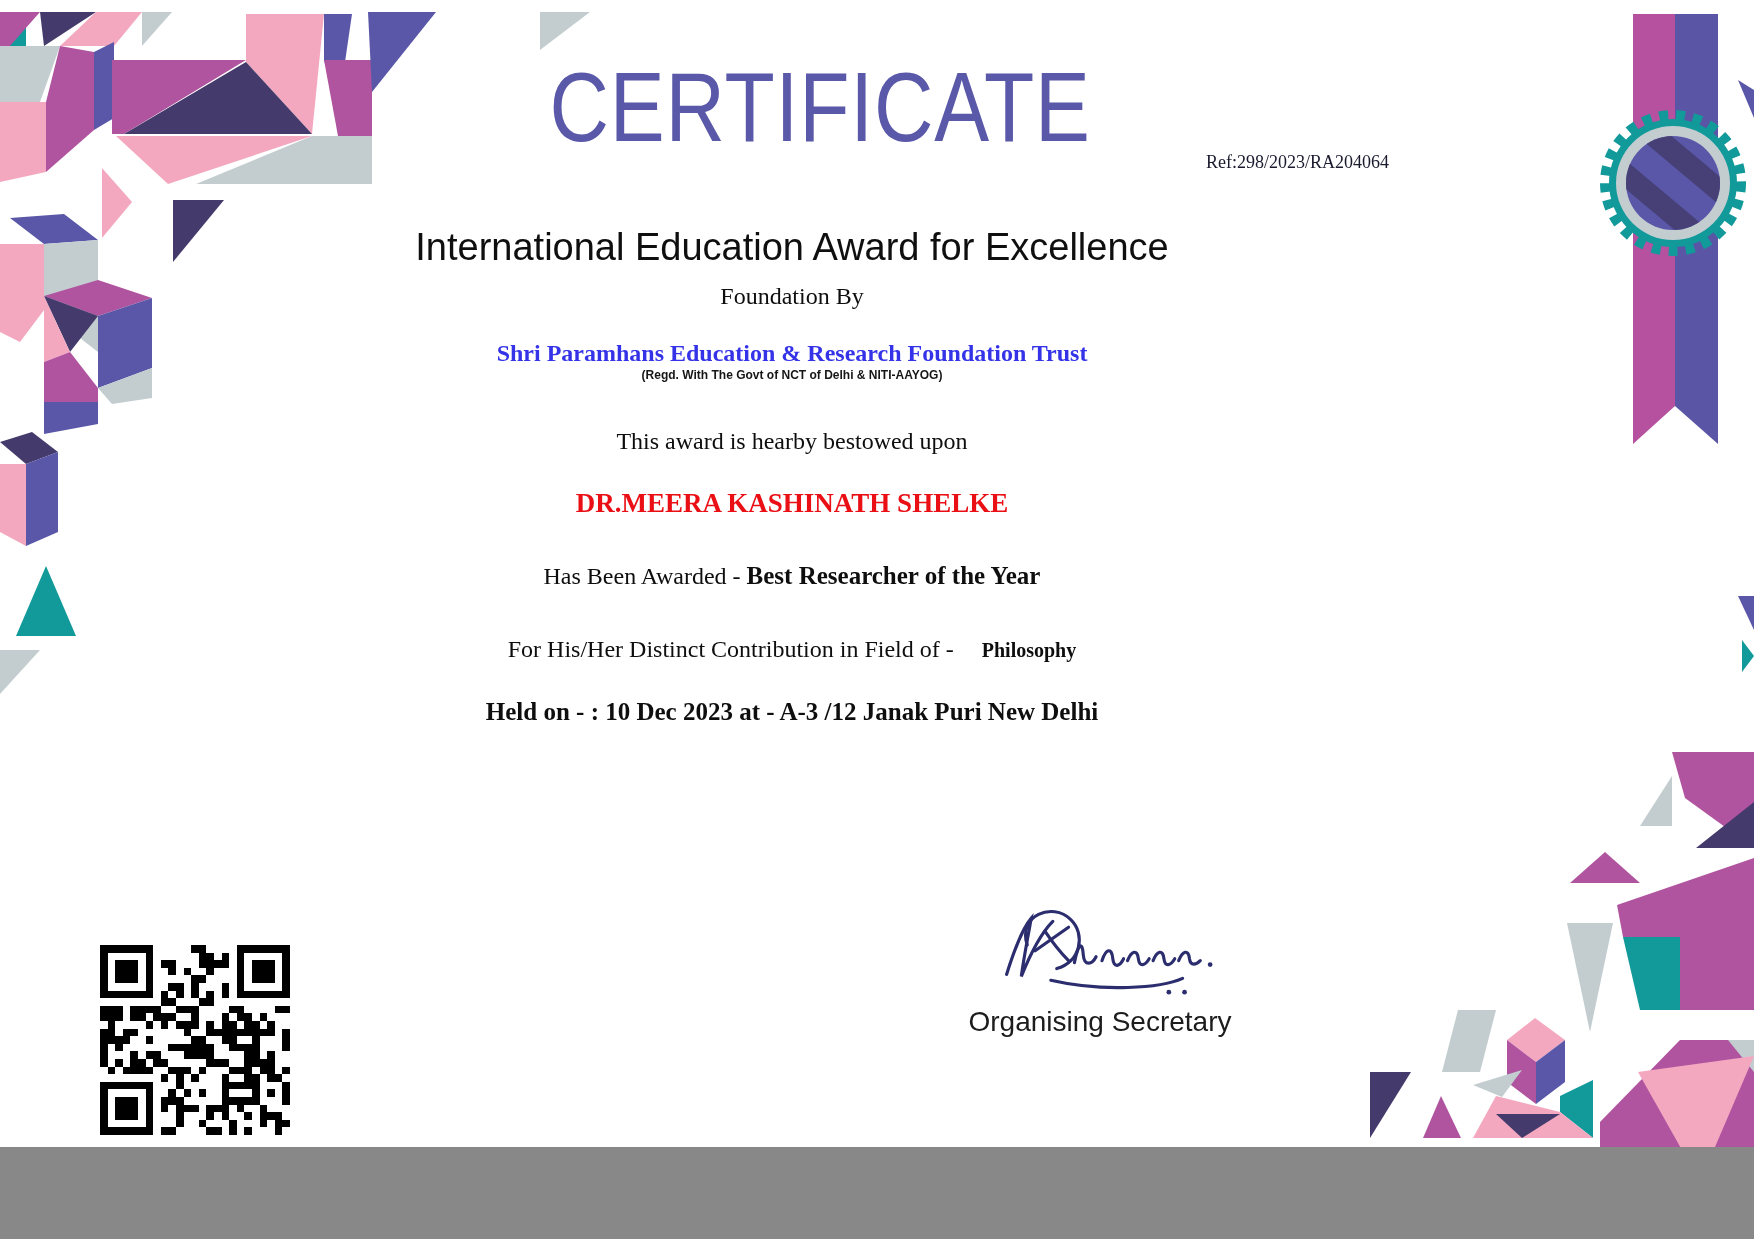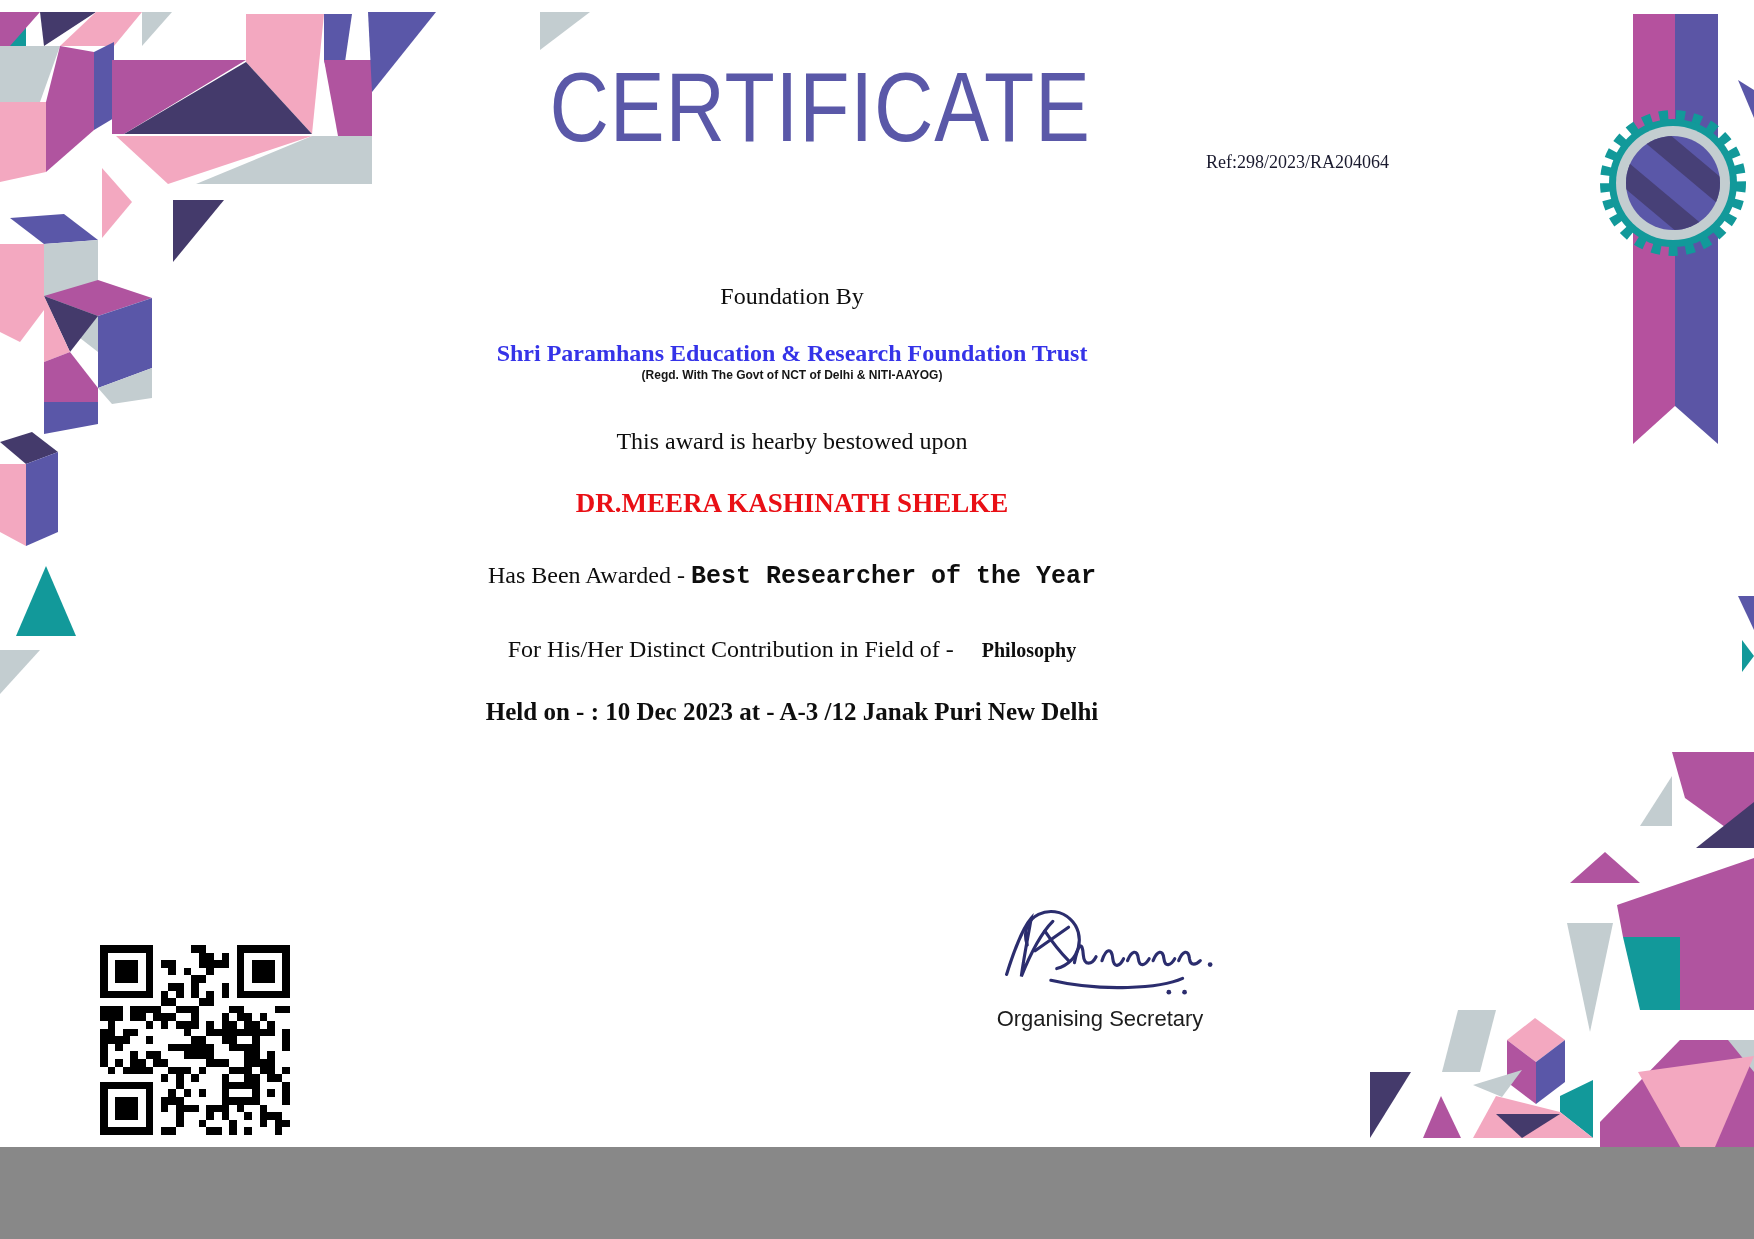--- a/index.html
+++ b/index.html
@@ -17,30 +17,30 @@
     transform:scaleX(0.84);transform-origin:center;line-height:1;
   }
   .ref{position:absolute;top:152px;left:1206px;font-size:18px;color:#1a1a2e;}
   .award-title{top:226px;font-family:"Liberation Sans",sans-serif;font-size:38px;color:#0f0f0f;letter-spacing:0px;}
   .organized{top:283px;font-size:24px;}
   .org-name{top:340px;font-size:24px;font-weight:bold;color:#3533e8;}
   .org-regd{top:368px;font-family:"Liberation Sans",sans-serif;font-size:12px;font-weight:bold;color:#161616;}
   .bestowed{top:428px;font-size:24px;}
   .recipient{top:488px;font-size:27px;font-weight:bold;color:#e90f15;}
   .awarded{top:562px;font-size:24px;}
-  .awarded b{font-size:25px;margin-left:6px;font-family:Liberation Mono, monospace;}
+  .awarded b{font-size:25px;margin-left:6px;}
   .field{top:636px;font-size:24px;}
   .field b{font-size:20px;margin-left:28px;text-align:right;}
   .event{top:698px;font-size:25px;font-weight:bold;}
   .sig-block{position:absolute;text-align:center;font-family:"Liberation Sans",sans-serif;color:#1c1c1c;}
   .sig-left{left:420px;top:852px;width:470px;}
   .sig-right{left:890px;top:882px;width:420px;}
   .sig-svg{display:block;margin:0 auto;}
   .role-l{font-size:38px;margin-top:-8px;}
-  .role-r{font-size:22px;margin-top:6px;}
+  .role-r{font-size:28px;margin-top:6px;}
   .sig-sub{font-size:23px;margin-top:6px;}
   .sig-web{font-size:22px;margin-top:2px;}
   .qr{position:absolute;left:100px;top:945px;}
 </style>
 </head>
 <body>
 
 <div class="page">
 
   <svg class="deco" style="left:0;top:0" width="640" height="800" viewBox="0 0 640 800">
@@ -142,20 +142,21 @@
     <polygon fill="#f3a8c0" points="202,456 232,476 218,499"></polygon>
     <polygon fill="#12999a" points="10,474 68,499 10,499"></polygon>
   </svg>
 
   <div class="title-wrap">
     <span class="title">CERTIFICATE</span>
   </div>
 
   <div class="ref">Ref:298/2023/RA204064</div>
 
+  <div class="line award-title">International Education Award for Excellence</div>
 
   <div class="line organized">Foundation By</div>
 
   <div class="line org-name">Shri Paramhans Education &amp; Research Foundation Trust</div>
 
   <div class="line org-regd">(Regd. With The Govt of NCT of Delhi &amp; NITI-AAYOG)</div>
 
   <div class="line bestowed">This award is hearby bestowed upon</div>
 
   <div class="line recipient">DR.MEERA KASHINATH SHELKE</div>

